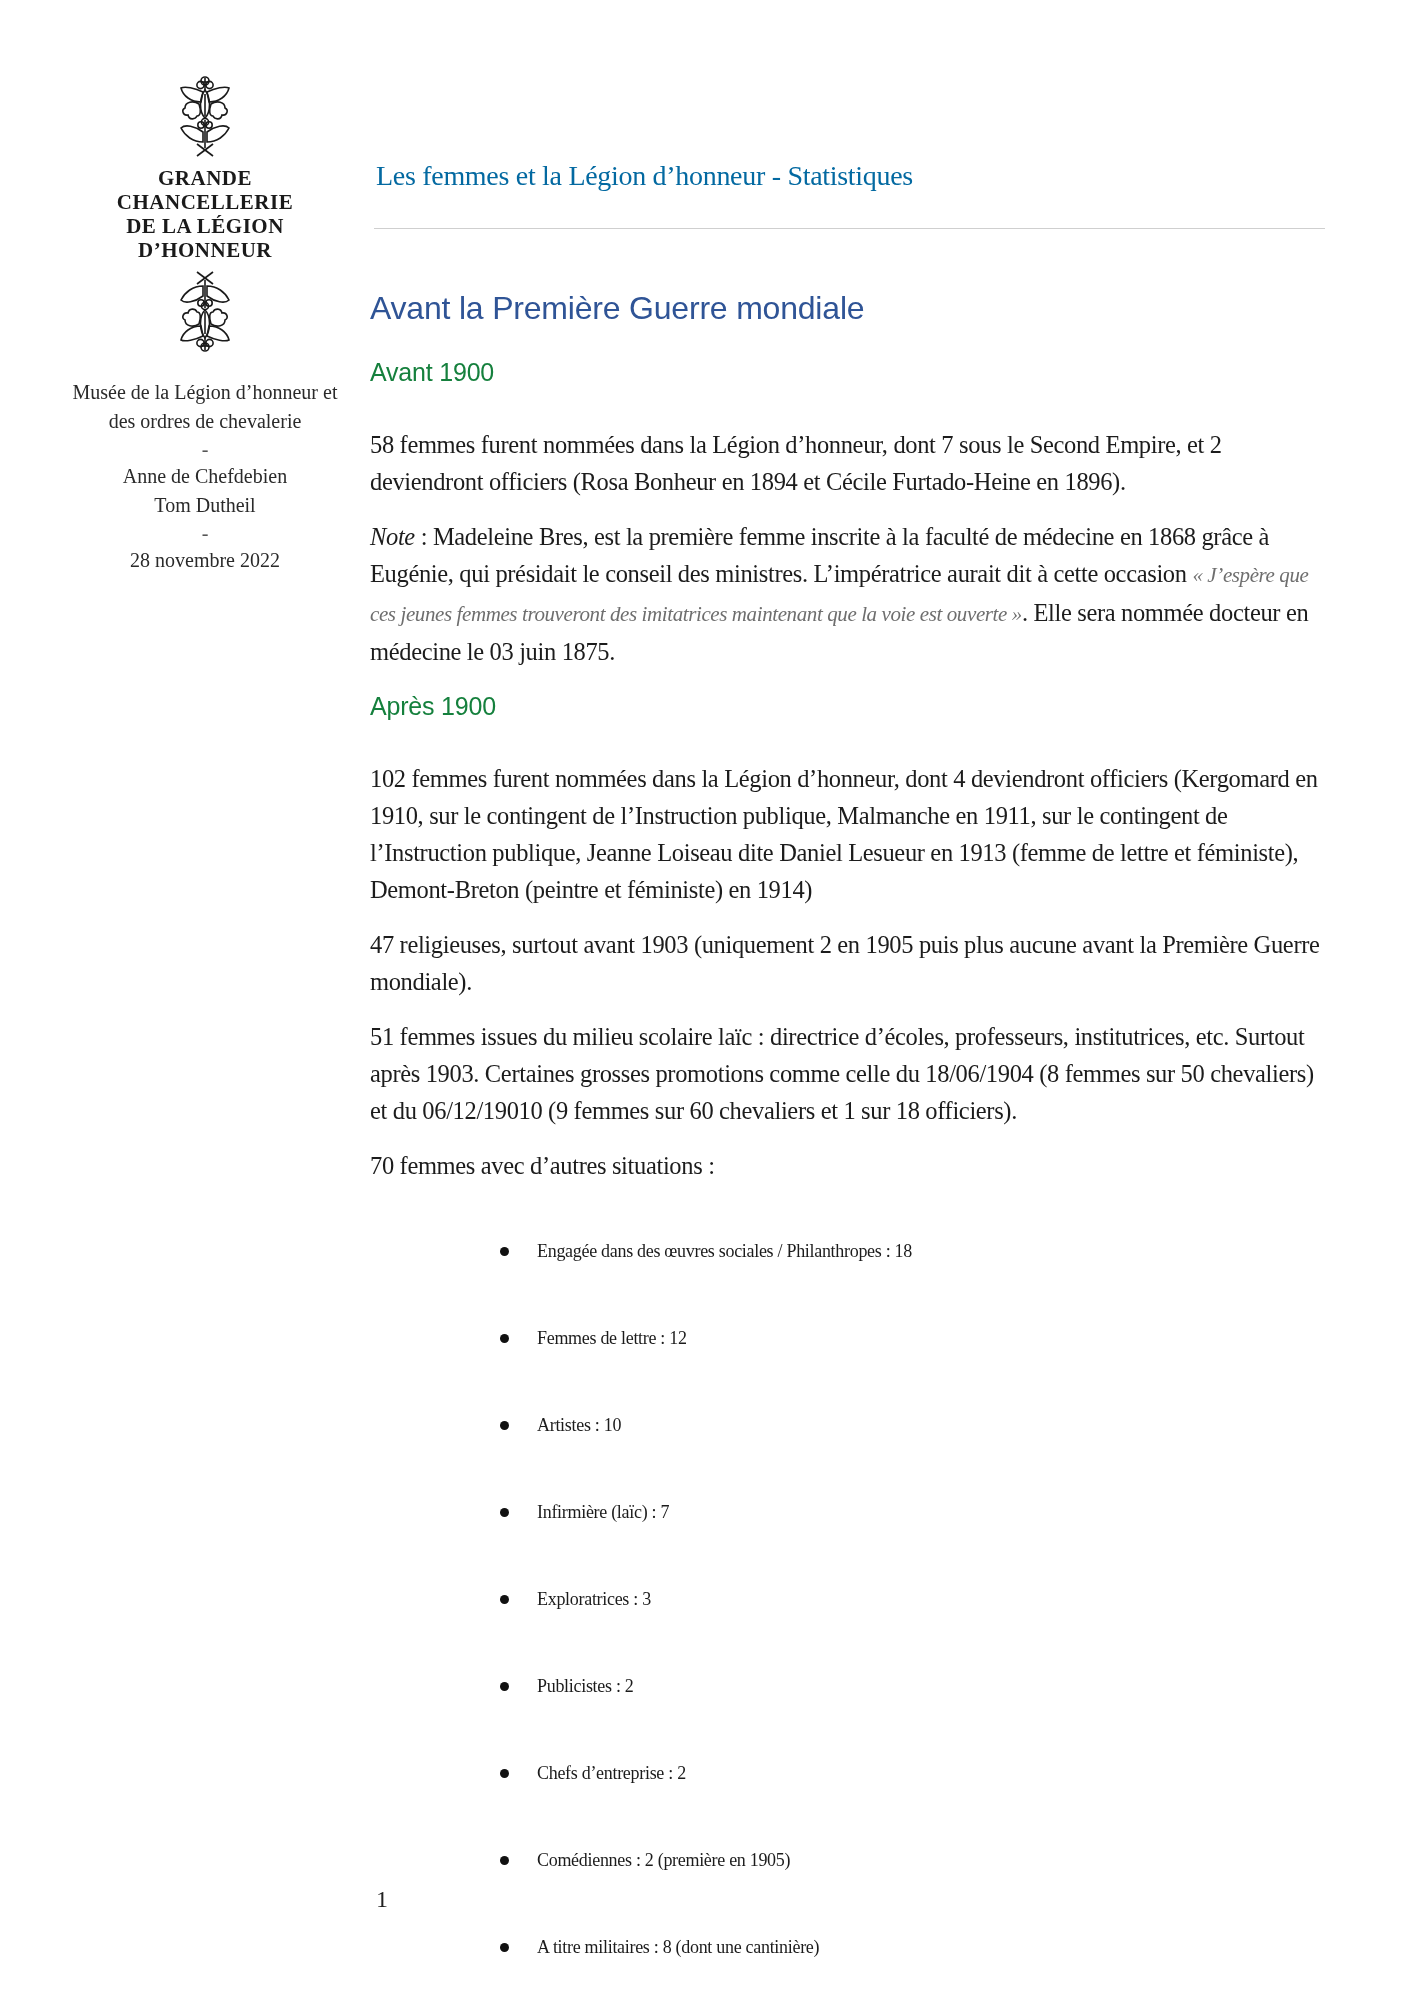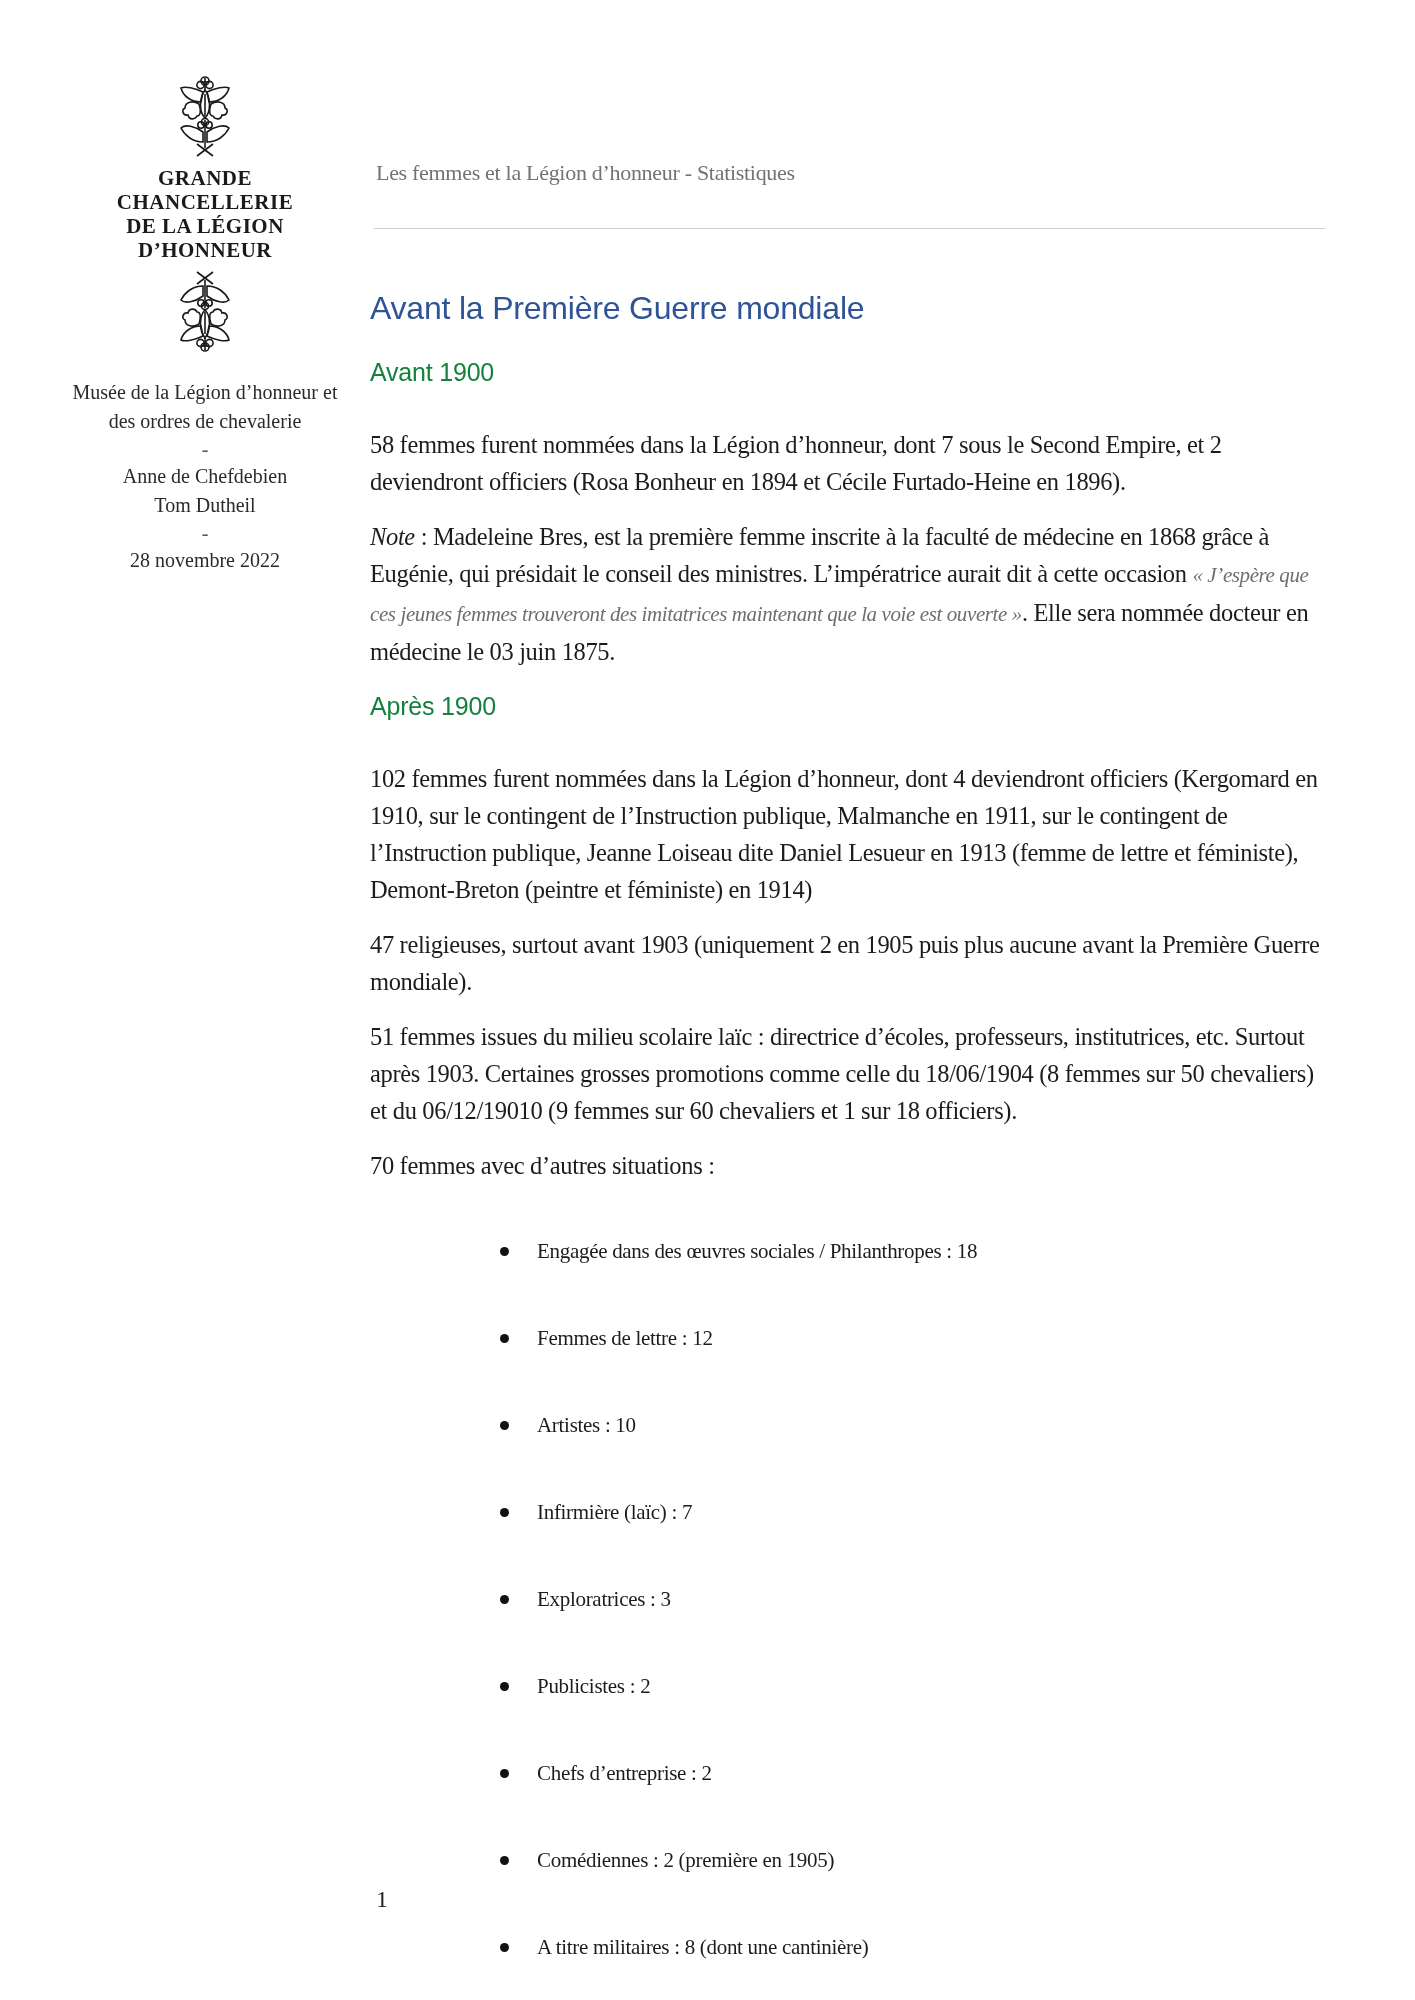--- a/index.html
+++ b/index.html
@@ -10,37 +10,37 @@
   .sidebar { position: absolute; left: 70px; top: 72px; width: 270px; text-align: center; }
   .logo { display: flex; flex-direction: column; align-items: center; font-weight: bold; }
   .ornament { width: 56px; height: 86px; display: block; }
   .logo-text { font-family: "Liberation Serif", "DejaVu Serif", serif; font-size: 21px;
                line-height: 24px; letter-spacing: 0.5px; color: #1a1a1a; margin: 8px 0 8px 0; }
   .logo-text div { white-space: nowrap; }
   .sidebar-info { margin-top: 22px; font-size: 20px; line-height: 29px; color: #2a2a2a; }
   .sidebar-info .sep { color: #555; line-height: 26px; }
 
   
-  .doc-header { position: absolute; left: 376px; top: 160px; font-size: 22px; color: #737373;
+  .doc-header { position: absolute; left: 376px; top: 160px; font-size: 28px; color: #0369a1;
                 letter-spacing: -0.3px; }
   .header-rule { position: absolute; left: 374px; top: 228px; width: 951px; height: 0;
                  border-top: 1.5px solid #cfcfcf; }
 
   
   .main { position: absolute; left: 370px; top: 286px; width: 955px; }
   h1.h1 { font-family: "Liberation Sans", "DejaVu Sans", sans-serif; font-weight: normal;
           color: #2f5496; font-size: 32px; margin: 0 0 24px 0; line-height: 44px; letter-spacing: -0.2px; }
   h2.h2 { font-family: "Liberation Sans", "DejaVu Sans", sans-serif; font-weight: normal;
           color: #15803d; font-size: 25px; margin: 0 0 36px 0; line-height: 36px; letter-spacing: -0.2px; }
   p.body { font-size: 24.5px; line-height: 37px; margin: 0 0 18px 0; letter-spacing: -0.35px; color: #1c1c1c; }
   .note-label { font-style: italic; }
   .quote { font-style: italic; color: #6e6e6e; font-size: 21px; letter-spacing: -0.4px; }
 
   ul.bullets { list-style: none; margin: 22px 0 0 0; padding: 0 0 0 130px; }
-  ul.bullets li { position: relative; font-size: 21px; line-height: 39px; padding-left: 37px;
+  ul.bullets li { position: relative; font-size: 18px; line-height: 39px; padding-left: 37px;
                   letter-spacing: -0.3px; color: #1c1c1c; margin-top: 48px; }
   ul.bullets li .dot { position: absolute; left: 0; top: 15px; width: 9px; height: 9px;
                        border-radius: 50%; background: #111; }
 
   .page-number { position: absolute; left: 376px; top: 1886px; font-size: 24px; color: #222; }
 </style>
 </head>
 <body>
 
 <aside class="sidebar">

